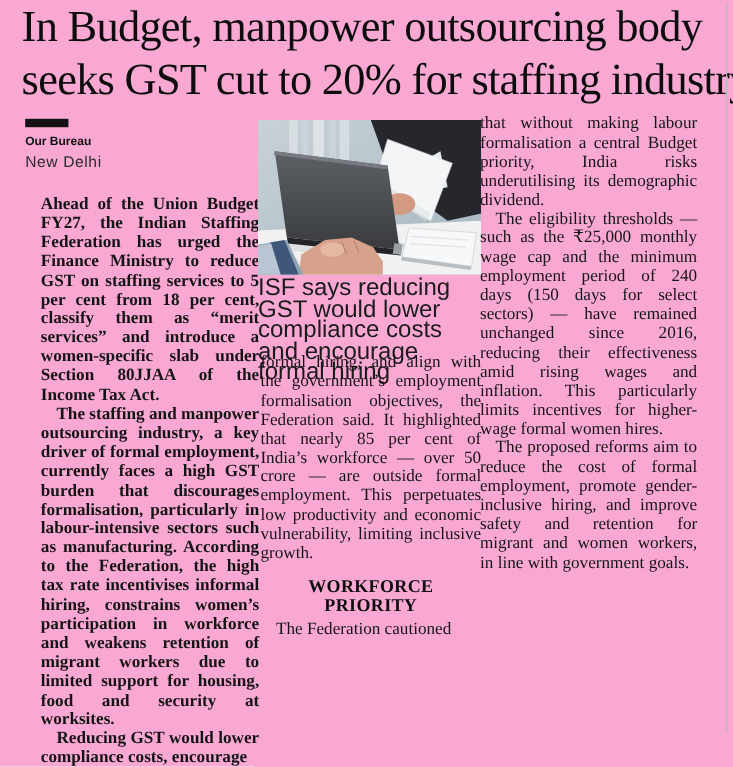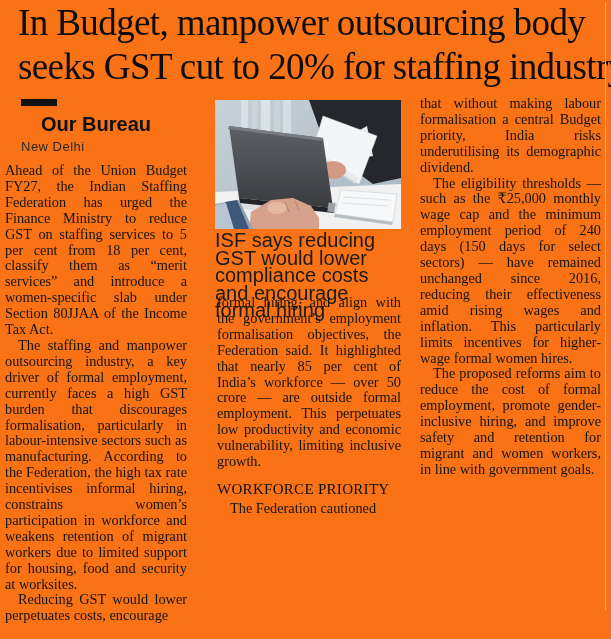--- a/index.html
+++ b/index.html
@@ -1,45 +1,45 @@
 <!DOCTYPE html>
 <html lang="en"><head>
 <meta charset="utf-8">
 <style>
   html,body{margin:0;padding:0;background:#ffffff;}
   .page{
-    position:relative;width:611px;height:639px;background:#f97316;
+    position:relative;width:611px;height:639px;background:#f9a8d4;
     font-family:"Liberation Serif","DejaVu Serif",serif;color:#161616;
     overflow:hidden;
   }
   
   .headline{position:absolute;left:18px;top:1px;width:588px;color:#0d0d0d;}
   .headline .hl{
     font-size:37px;line-height:44px;letter-spacing:-0.6px;
     font-weight:normal;white-space:nowrap;
   }
   
   .rule-v{position:absolute;left:605px;top:2px;width:1px;height:608px;background:#b7b7b7;}
   
   .byline{position:absolute;left:21px;top:99px;font-family:"Liberation Sans","DejaVu Sans",sans-serif;}
   .byline-bar{width:36px;height:7px;background:#121212;margin-bottom:7px;}
-  .byline-author{font-weight:bold;font-size:20px;color:#101010;margin-left:20px;}
+  .byline-author{font-weight:bold;font-size:10px;color:#101010;}
   .byline-loc{font-size:13px;color:#2a2a2a;letter-spacing:0.5px;margin-top:3px;}
   
   .col{
     position:absolute;font-size:14.3px;line-height:15.9px;text-align:justify;
     hyphens:auto;-webkit-hyphens:auto;color:#141414;
   }
   .col p{margin:0;}
   .col p.indent{text-indent:13px;}
-  .col1{left:5px;top:163px;width:182px;}
+  .col1{left:34px;top:163px;width:182px;font-weight:bold;}
   .col2-text{left:217px;top:295px;width:184px;}
-  .col3{left:420px;top:96px;width:181px;}
+  .col3{left:400px;top:96px;width:181px;}
   .subhead{
-    font-weight:normal;font-size:15px;letter-spacing:0.3px;text-align:left;
+    font-weight:bold;font-size:15px;letter-spacing:0.3px;text-align:center;
     margin:12px 0 3px 0 !important;color:#0e0e0e;
   }
   
   .photo{position:absolute;left:215px;top:100px;width:186px;height:129px;display:block;}
   .caption{
     position:absolute;left:215px;top:232px;width:188px;
     font-family:"Liberation Sans","DejaVu Sans",sans-serif;
     font-size:20px;line-height:17.6px;color:#1b1b1b;text-align:left;
   }
 </style>
@@ -57,21 +57,21 @@
 
   <div class="byline">
     <div class="byline-bar"></div>
     <div class="byline-author">Our Bureau</div>
     <div class="byline-loc">New Delhi</div>
   </div>
 
   <div class="col col1">
     <p>Ahead of the Union Budget FY27, the Indian Staffing Federation has urged the Finance Ministry to reduce GST on staffing services to 5 per cent from 18 per cent, classify them as “merit services” and introduce a women-specific slab under Section 80JJAA of the Income Tax Act.</p>
     <p class="indent">The staffing and manpower outsourcing industry, a key driver of formal employment, currently faces a high GST burden that discourages formalisation, particularly in labour-intensive sectors such as manufacturing. According to the Federation, the high tax rate incentivises informal hiring, constrains women’s participation in workforce and weakens retention of migrant workers due to limited support for housing, food and security at worksites.</p>
-    <p class="indent">Reducing GST would lower perpetuates costs, encourage</p>
+    <p class="indent">Reducing GST would lower compliance costs, encourage</p>
   </div>
 
   <svg class="photo" viewBox="0 0 186 129" aria-hidden="true">
     <defs>
       <linearGradient id="pbg" x1="0" y1="0" x2="1" y2="1">
         <stop offset="0" stop-color="#c8d1d7"></stop>
           <stop offset="1" stop-color="#a7b6c0"></stop>
       </linearGradient>
       <linearGradient id="lap" x1="0" y1="0" x2="0" y2="1">
         <stop offset="0" stop-color="#5d6065"></stop>

